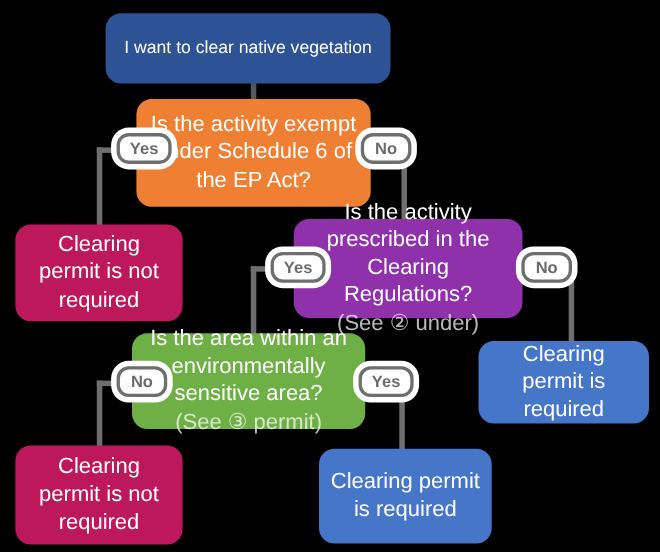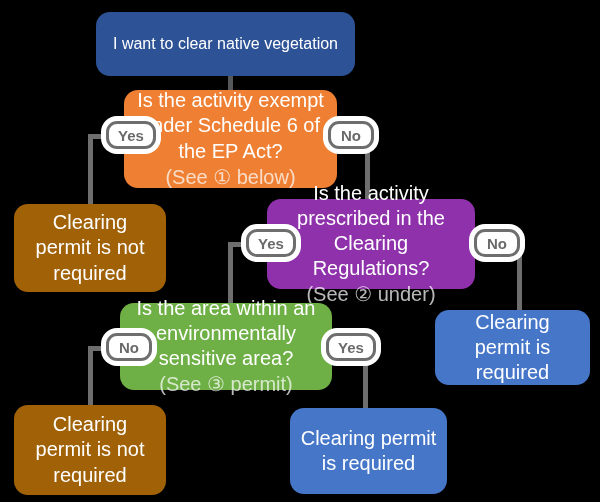--- a/index.html
+++ b/index.html
@@ -45,21 +45,21 @@
     display: block;
     opacity: 0.72;
     margin-top: 1px;
   }
 
   .node-blue   { background: #2d5296; }
   .node-blue2  { background: #4676c8; }
   .node-orange { background: #ef8033; }
   .node-purple { background: #8e31ab; align-items: center; }
   .node-green  { background: #6eaf46; }
-  .node-grey   { background: #a16207; }
+  .node-grey   { background: #be185d; }
 
   
   .pill {
     position: absolute;
     display: flex;
     align-items: center;
     justify-content: center;
     background: #ffffff;
     border: 3px solid #6e6e6e;
     border-radius: 11px;
@@ -96,21 +96,20 @@
 
   <div class="line line-h" style="left:348px; top:346px; width:20px;"></div>
   <div class="line line-v" style="left:363px; top:346px; height:66px;"></div>
 
   <div class="node node-blue" style="left:96px; top:12px; width:259px; height:64px; font-size:16px;">
     <span class="title">I want to clear native vegetation</span>
   </div>
 
   <div class="node node-orange" style="left:124px; top:90px; width:213px; height:98px;">
     <span class="title">Is the activity exempt under Schedule 6 of the EP Act?</span>
-    <span class="sub">(See ① below)</span>
   </div>
 
   <div class="pill" style="left:94px; top:121px; width:50px; height:28px;">
     <span>Yes</span>
   </div>
   <div class="pill" style="left:316px; top:121px; width:46px; height:28px;">
     <span>No</span>
   </div>
 
   <div class="node node-grey" style="left:14px; top:204px; width:152px; height:88px;">

